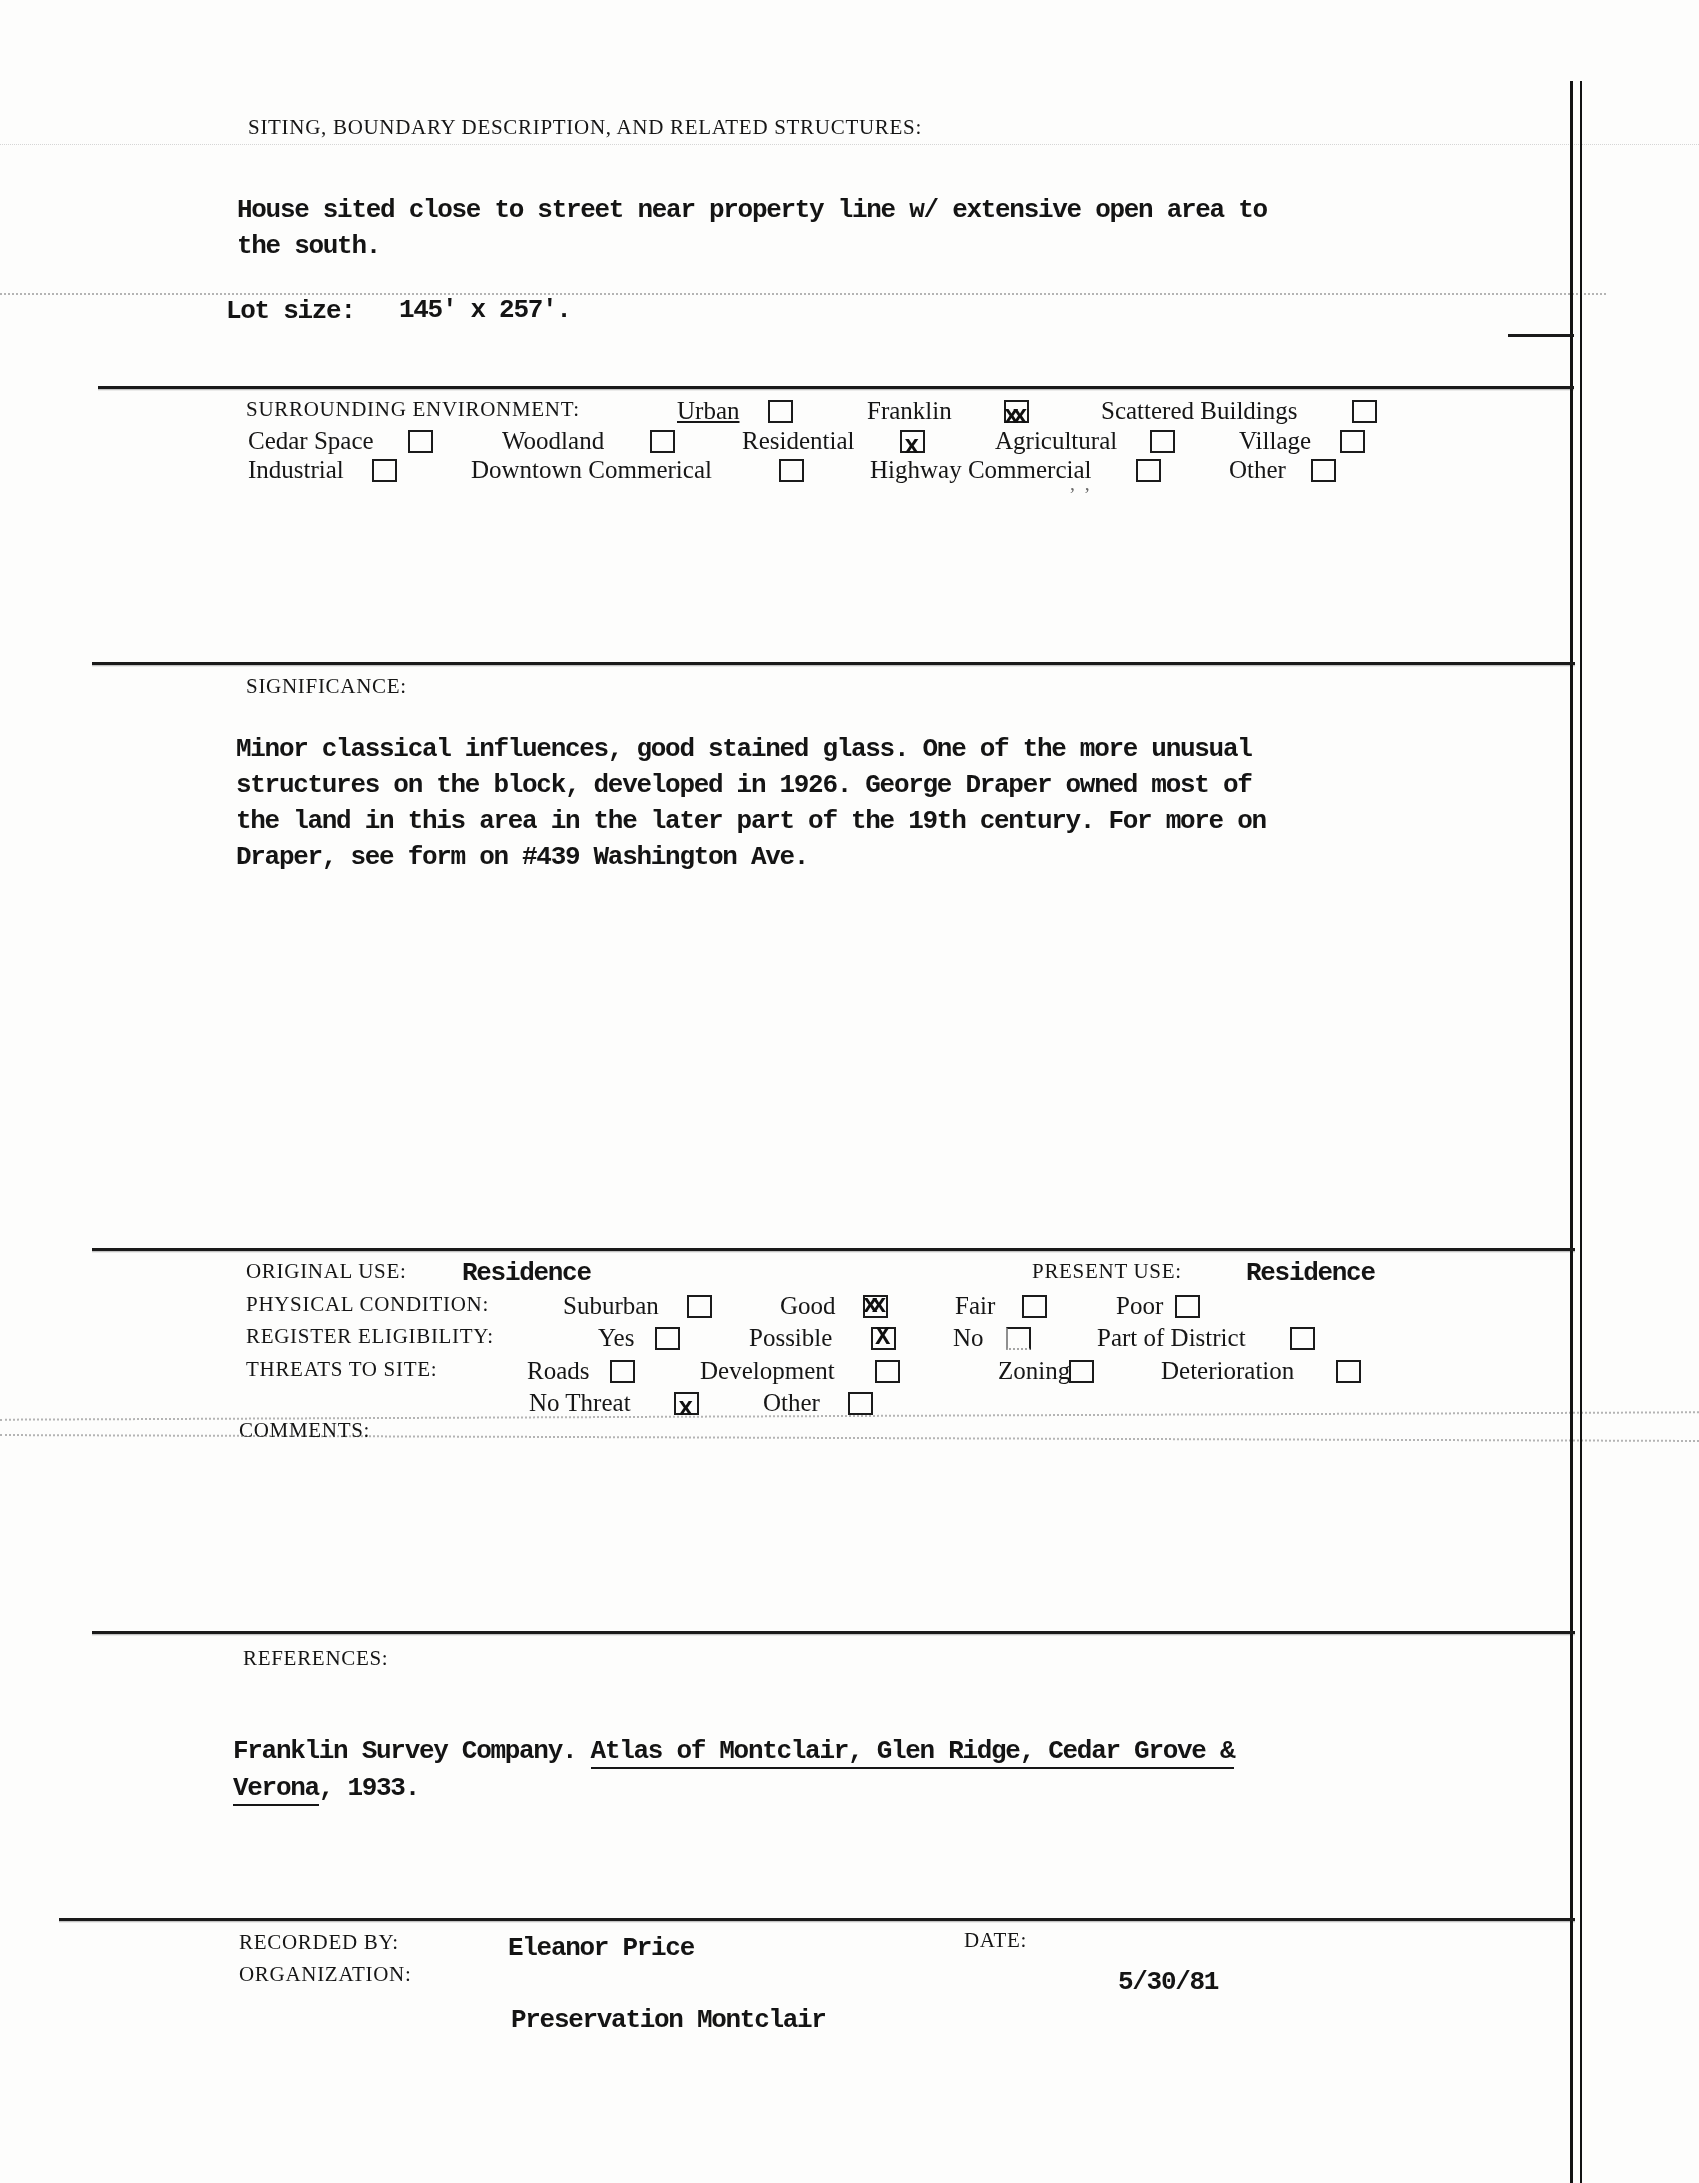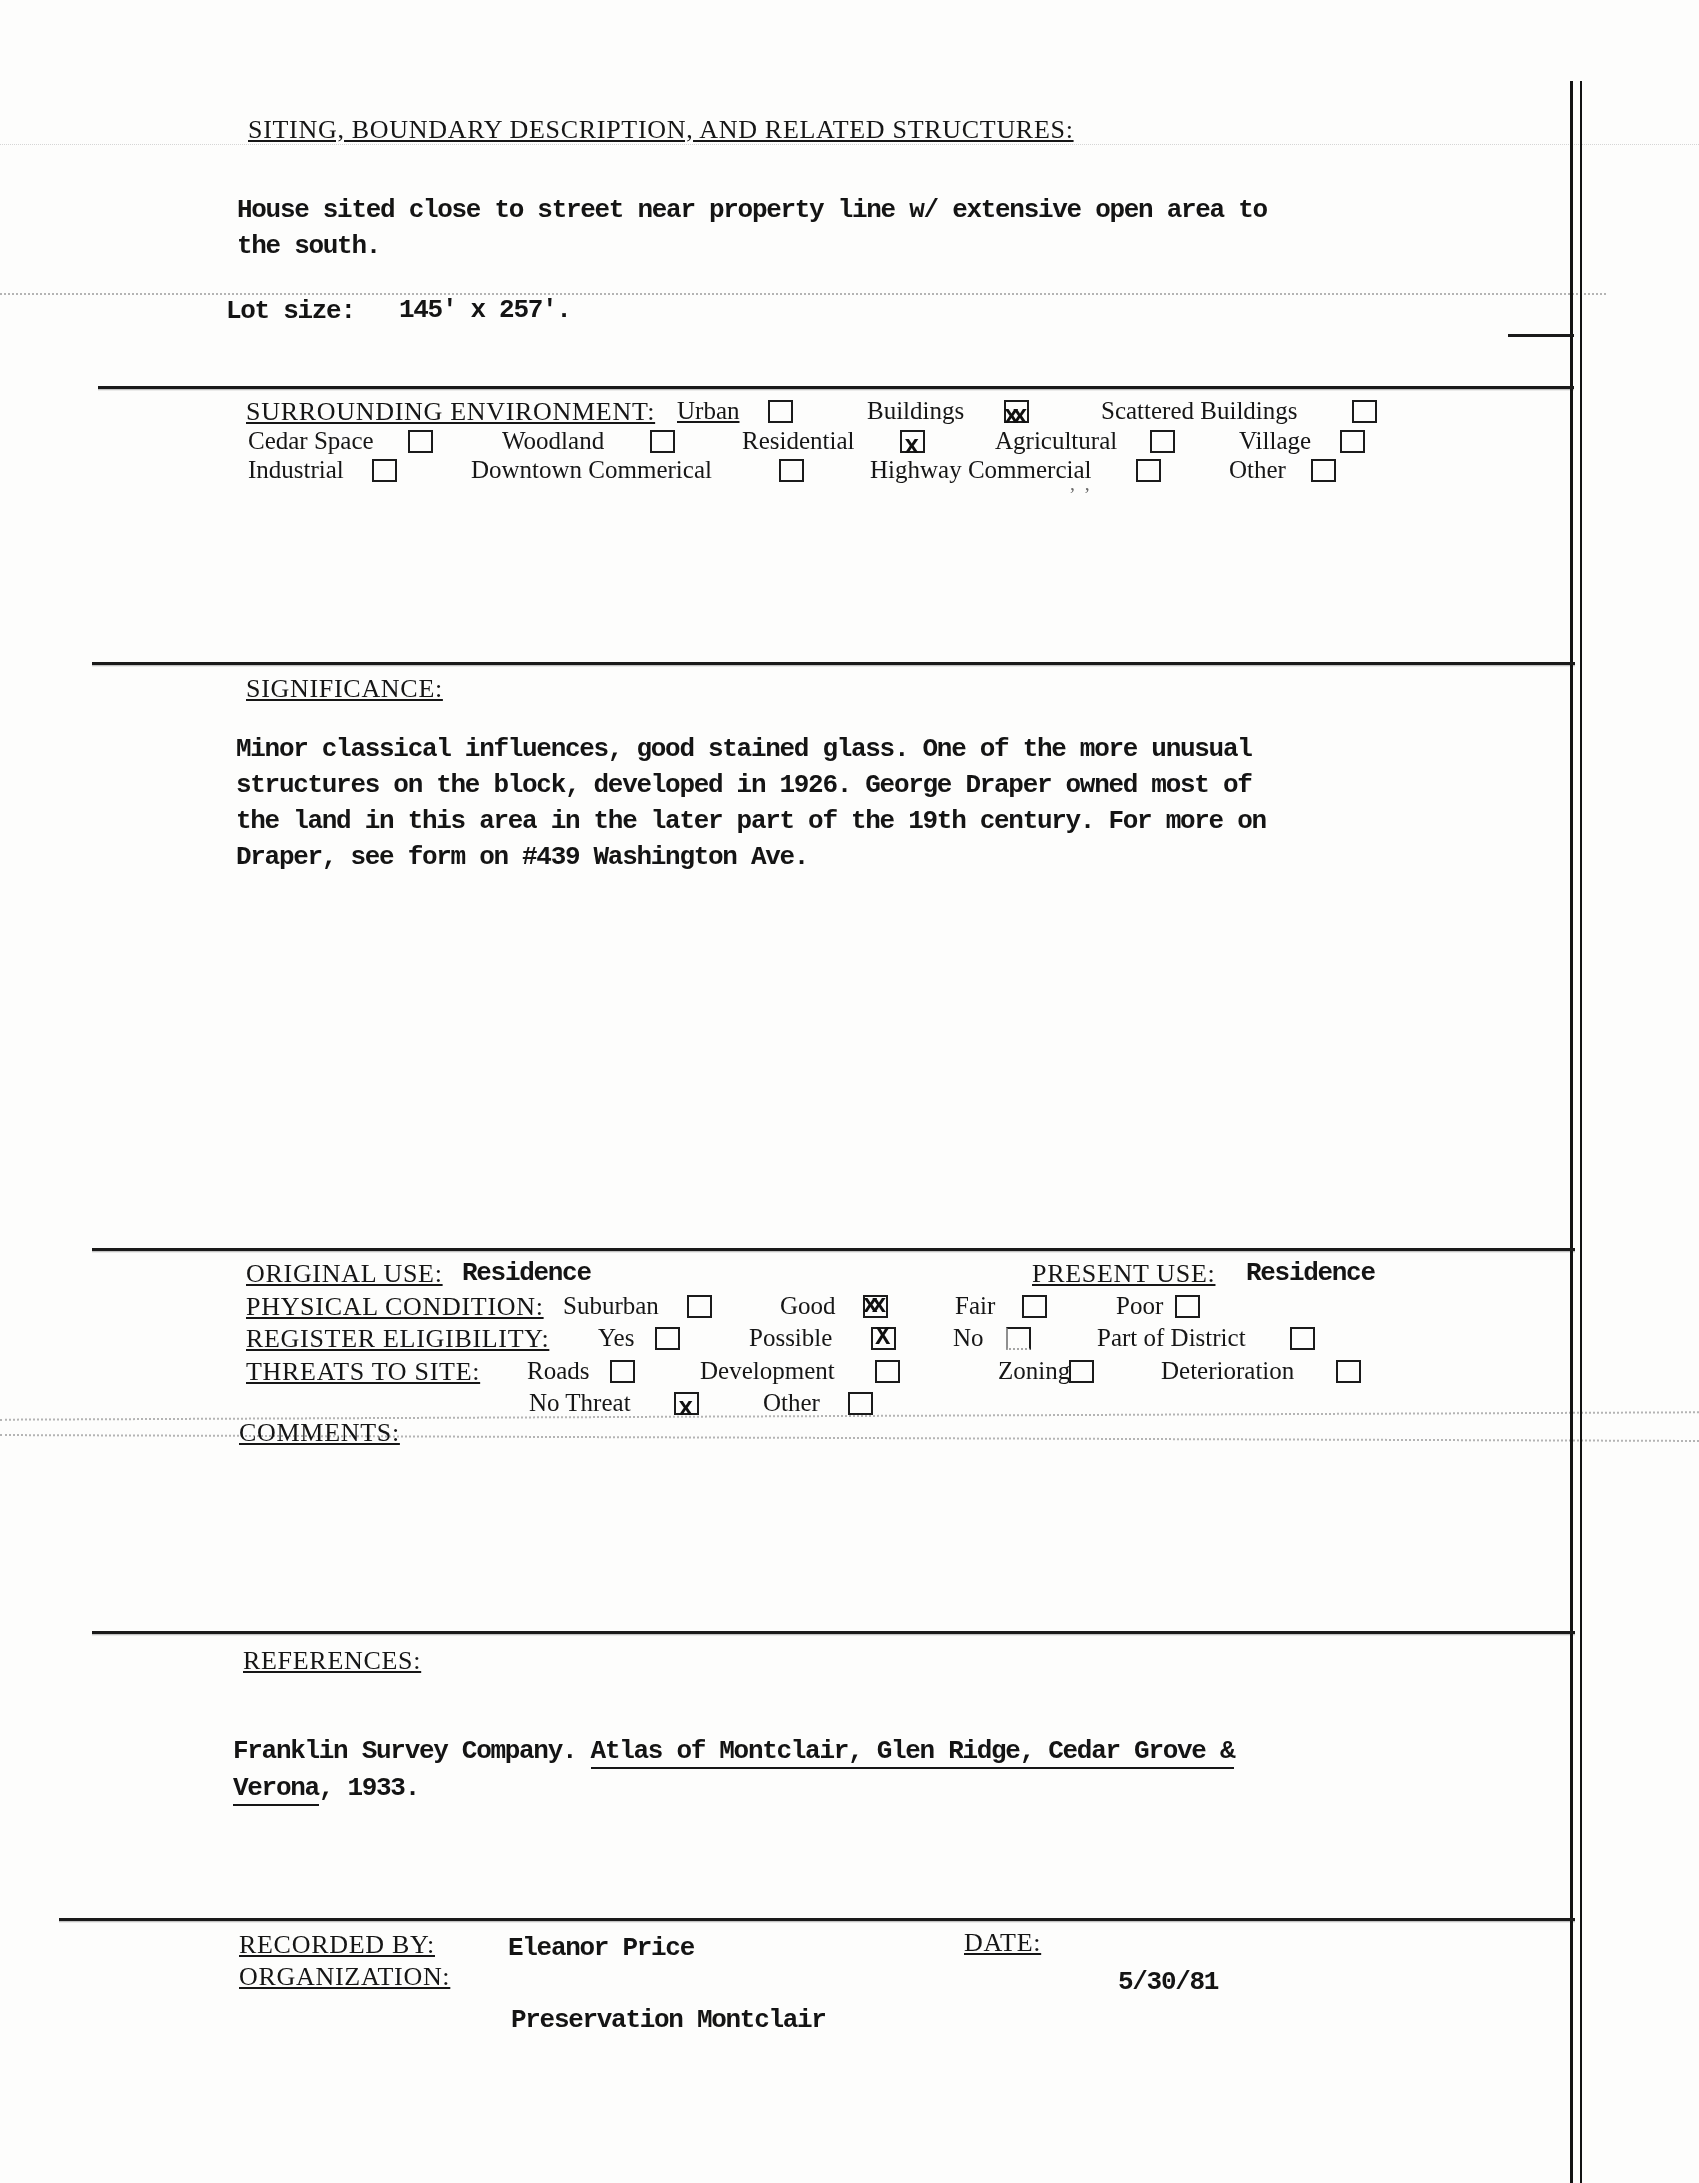--- a/index.html
+++ b/index.html
@@ -3,21 +3,21 @@
 <meta charset="utf-8">
 <style>
   html,body { margin:0; padding:0; background:#e8e8e8; }
   .page {
     position:relative; width:1699px; height:2183px;
     background:#fdfdfc; color:#161616; overflow:hidden;
     font-family:"Liberation Serif", serif;
   }
   .abs { position:absolute; }
   .serif { font-family:"Liberation Serif", serif; font-size:25px; white-space:nowrap; }
-  .serif-h { font-family:"Liberation Serif", serif; font-size:26px; letter-spacing:0.7px; white-space:nowrap;text-decoration:underline; }
+  .serif-h { font-family:"Liberation Serif", serif; font-size:21px; letter-spacing:0.7px; white-space:nowrap; }
   .mono { font-family:"Liberation Mono", monospace; font-weight:bold; font-size:26px; letter-spacing:-1.3px; white-space:nowrap; color:#141414; }
   .mono-block { font-family:"Liberation Mono", monospace; font-weight:bold; font-size:26px; letter-spacing:-1.3px; line-height:36px; white-space:pre-line; color:#141414; }
   .row { position:absolute; left:0; width:1490px; height:33px; }
   .cb {
     display:inline-block; position:absolute; width:25px; height:23px;
     border:2px solid #1b1b1b; background:transparent; box-sizing:border-box;
   }
   .cb .mark {
     position:absolute; left:50%; top:50%; transform:translate(-50%,-54%);
     font-family:"Liberation Mono", monospace; font-weight:bold; font-size:25px;
@@ -54,21 +54,21 @@
   <span class="abs mono" style="left:399px; top:295px;">145' x 257'.</span>
 
   <div class="hr rough" style="left:98px; top:386px; width:1476px;"></div>
 
   <div class="row" style="top:397px;">
     <span class="abs serif-h" style="left:246px;">SURROUNDING ENVIRONMENT:</span>
     <span class="abs serif" style="left:677px;text-decoration:underline;">Urban</span>
     <span class="cb" style="left:768px; top:2.6px;">
         <span class="mark"></span>
       </span>
-    <span class="abs serif" style="left:867px;">Buildings</span>
+    <span class="abs serif" style="left:867px;">Franklin</span>
     <span class="cb low" style="left:1004px; top:2.6px;">
         <span class="mark">xx</span>
       </span>
     <span class="abs serif" style="left:1101px;">Scattered Buildings</span>
     <span class="cb" style="left:1352px; top:2.6px;">
         <span class="mark"></span>
       </span>
   </div>
   <div class="row" style="top:427px;">
     <span class="abs serif" style="left:248px;">Cedar Space</span>

